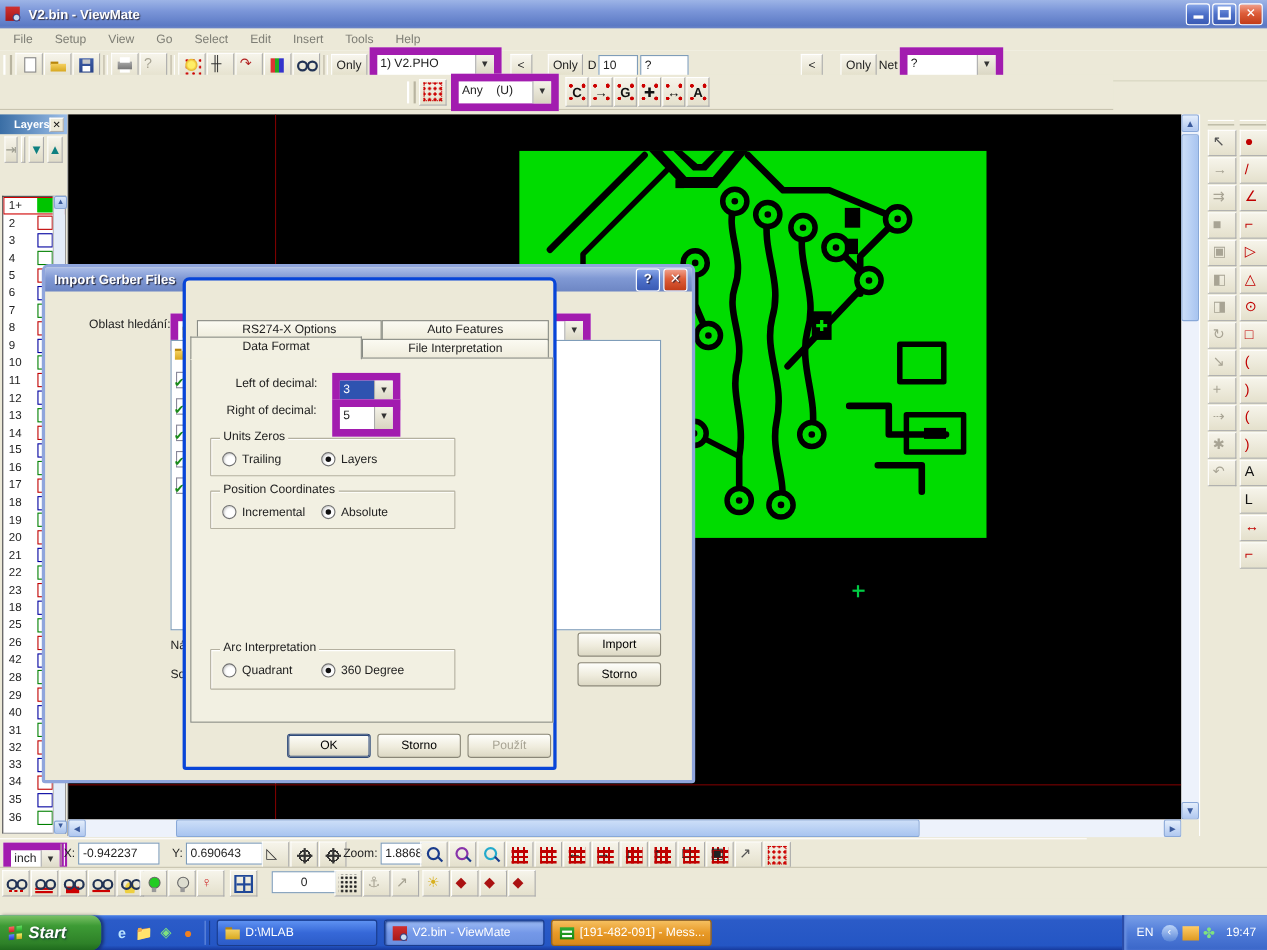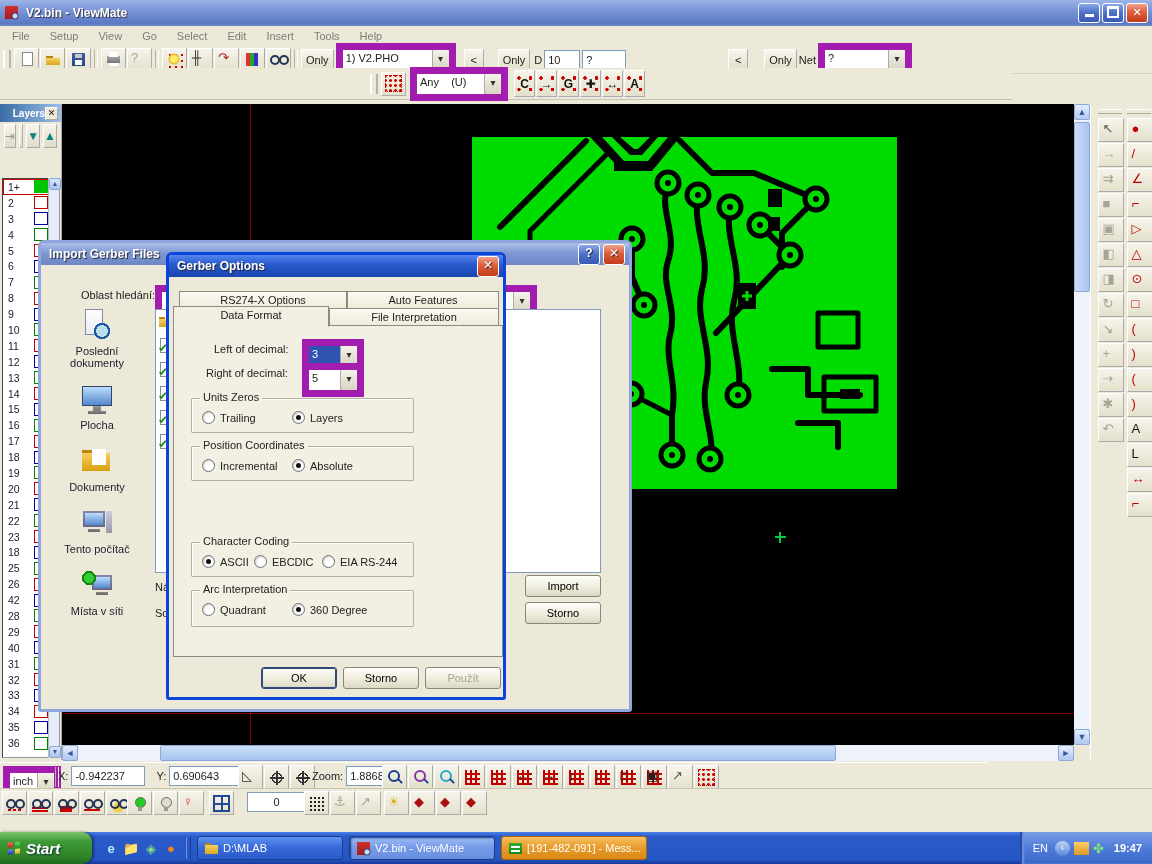--- a/index.html
+++ b/index.html
@@ -160,21 +160,21 @@
   .flaticon{width:18px;height:18px;display:flex;align-items:center;justify-content:center;}
   .flaticon .g{font-size:13px;color:var(--c,#fff);font-weight:bold;}
   .task{height:24px;border-radius:3px;display:flex;align-items:center;gap:4px;padding:0 6px;color:#fff;font-size:11px;box-sizing:border-box;border:1px solid #1A3C8C;background:linear-gradient(#5E92F2,#3668D8 50%,#2C5CC8);width:146px;overflow:hidden;white-space:nowrap;}
   .task.active{background:linear-gradient(#9EBCF4,#7498E8 50%,#6A90E0);box-shadow:inset 1px 1px 2px #1A3C8C;}
   .task.alert{background:linear-gradient(#F6C060,#E89A28 50%,#D88818);border-color:#A86808;}
   .task .ic{width:15px;height:15px;flex:none;}
   .ti-folder{background:linear-gradient(#F4D060,#D8A820) 1px 4px/13px 9px no-repeat,linear-gradient(#B8860B,#B8860B) 1px 2px/6px 3px no-repeat;}
   .ti-card{background:linear-gradient(#fff,#fff) 3px 5px/9px 2px no-repeat,linear-gradient(#fff,#fff) 3px 9px/9px 2px no-repeat,linear-gradient(#3A3,#181) 1px 2px/13px 11px no-repeat;}
   #tray{margin-left:auto;height:32px;background:linear-gradient(#7AA0E8,#4F7BD8 50%,#3A66C8);border-left:2px solid #2A4CA8;box-shadow:inset 2px 0 2px #6A90E0;display:flex;align-items:center;gap:4px;padding:0 10px 0 8px;}
   #tray .lang{color:#fff;font-size:11px;padding:1px 3px;}
-  #tray .clock{color:#fff;font-size:11px;margin-left:6px;font-weight:bold;}
+  #tray .clock{color:#fff;font-size:11px;margin-left:6px;}
   .traychev{width:15px;height:15px;border-radius:50%;background:linear-gradient(#BCD4F8,#5A86D8);color:#fff;font-size:10px;text-align:center;line-height:14px;}
   .tr-card{width:15px;height:13px;background:linear-gradient(#FC6,#D92) 0 0/15px 13px no-repeat,linear-gradient(#fff,#fff) 3px 3px/9px 2px no-repeat;}
   .tr-clover{color:#7FE27F;font-size:13px;line-height:13px;}
 </style>
 </head>
 <body>
 
 <div id="screen">
 
   <div id="titlebar" class="abs">
@@ -774,49 +774,37 @@
       <span>Import Gerber Files</span>
       <span class="sp"></span>
       <span class="dlgbtn wblue wq"></span>
       <span class="dlgbtn wred wx"></span>
     </div>
     <div class="abs lbl" style="left:40px;top:46px">Oblast hledání:</div>
     <div class="combo abs" style="left:114px;top:42px;width:368px">
       <span class="cval"><span class="ic fi-folder"></span></span>
       <span class="cbtn"></span>
     </div>
-    <div class="abs" style="left:10px;top:66px;width:100px">
-        <div class="place"><span class="picon ic pi-recent"></span><span class="plabel">Poslední dokumenty</span></div>
-        <div class="place"><span class="picon ic pi-desktop"></span><span class="plabel">Plocha</span></div>
-        <div class="place"><span class="picon ic pi-docs"></span><span class="plabel">Dokumenty</span></div>
-        <div class="place"><span class="picon ic pi-computer"></span><span class="plabel">Tento počítač</span></div>
-        <div class="place"><span class="picon ic pi-network"></span><span class="plabel">Místa v síti</span></div>
-      </div>
     <div class="abs" style="left:114px;top:66px;width:446px;height:264px;background:#fff;border:1px solid #7F9DB9;padding:4px 0 0 2px;box-sizing:border-box">
         <div class="fitem"><span class="ic fico fi-folder"></span></div>
         <div class="fitem"><span class="ic fico fi-check"></span></div>
         <div class="fitem"><span class="ic fico fi-check"></span></div>
         <div class="fitem"><span class="ic fico fi-check"></span></div>
         <div class="fitem"><span class="ic fico fi-check"></span></div>
         <div class="fitem"><span class="ic fico fi-check"></span></div>
       </div>
     <div class="abs lbl" style="left:114px;top:338px">Ná</div>
     <div class="abs lbl" style="left:114px;top:364px">So</div>
     <div class="abs" style="left:484px;top:332px;display:flex;flex-direction:column;gap:5px">
         <button class="xpbtn" style="width:76px"><span>Import</span></button>
         <button class="xpbtn" style="width:76px"><span>Storno</span></button>
       </div>
   </div>
 
   <div id="gerberdlg" class="xpdlg">
-    <div class="dtitle">
-      <span>Gerber Options</span>
-      <span class="sp"></span>
-      <span class="dlgbtn wred wx"></span>
-    </div>
     <div id="tabs1">
         <div class="tab" style="left: 10px; top: 36px; width: 168px;"><span>RS274-X Options</span></div>
         <div class="tab" style="left: 178px; top: 36px; width: 152px;"><span>Auto Features</span></div>
       </div>
     <div id="tabs2">
         <div class="tab active" style="left: 4px; top: 51px; width: 156px; height: 21px; z-index: 3;"><span>Data Format</span></div>
         <div class="tab" style="left: 160px; top: 53px; width: 170px;"><span>File Interpretation</span></div>
       </div>
     <div id="tabpanel">
       <div class="abs lbl" style="left:40px;top:17px">Left of decimal:</div>
@@ -849,37 +837,20 @@
             <label class="radio" style="top: 12px; left: 10px;">
               <span class="rdot ic"></span>
               <span>Incremental</span>
             </label>
             <label class="radio checked" style="top: 12px; left: 100px;">
               <span class="rdot ic"></span>
               <span>Absolute</span>
             </label>
           </div>
       </div>
-      <div class="grp" style="left:17px;top:216px;width:221px;height:33px">
-        <span class="leg">Character Coding</span>
-        <div class="optrow three">
-            <label class="radio checked" style="top: 12px; left: 10px;">
-              <span class="rdot ic"></span>
-              <span>ASCII</span>
-            </label>
-            <label class="radio" style="top: 12px; left: 62px;">
-              <span class="rdot ic"></span>
-              <span>EBCDIC</span>
-            </label>
-            <label class="radio" style="top: 12px; left: 130px;">
-              <span class="rdot ic"></span>
-              <span>EIA RS-244</span>
-            </label>
-          </div>
-      </div>
       <div class="grp" style="left:17px;top:264px;width:221px;height:35px">
         <span class="leg">Arc Interpretation</span>
         <div class="optrow">
             <label class="radio" style="top: 12px; left: 10px;">
               <span class="rdot ic"></span>
               <span>Quadrant</span>
             </label>
             <label class="radio checked" style="top: 12px; left: 100px;">
               <span class="rdot ic"></span>
               <span>360 Degree</span>

